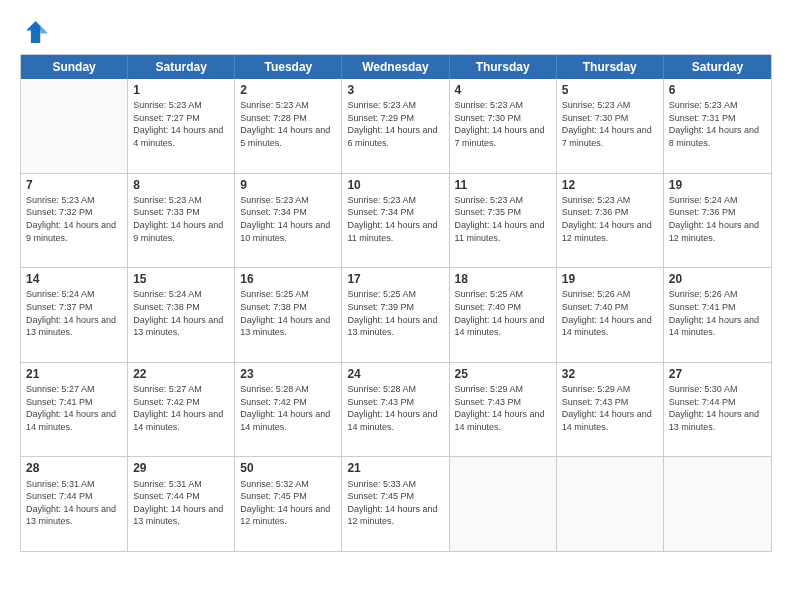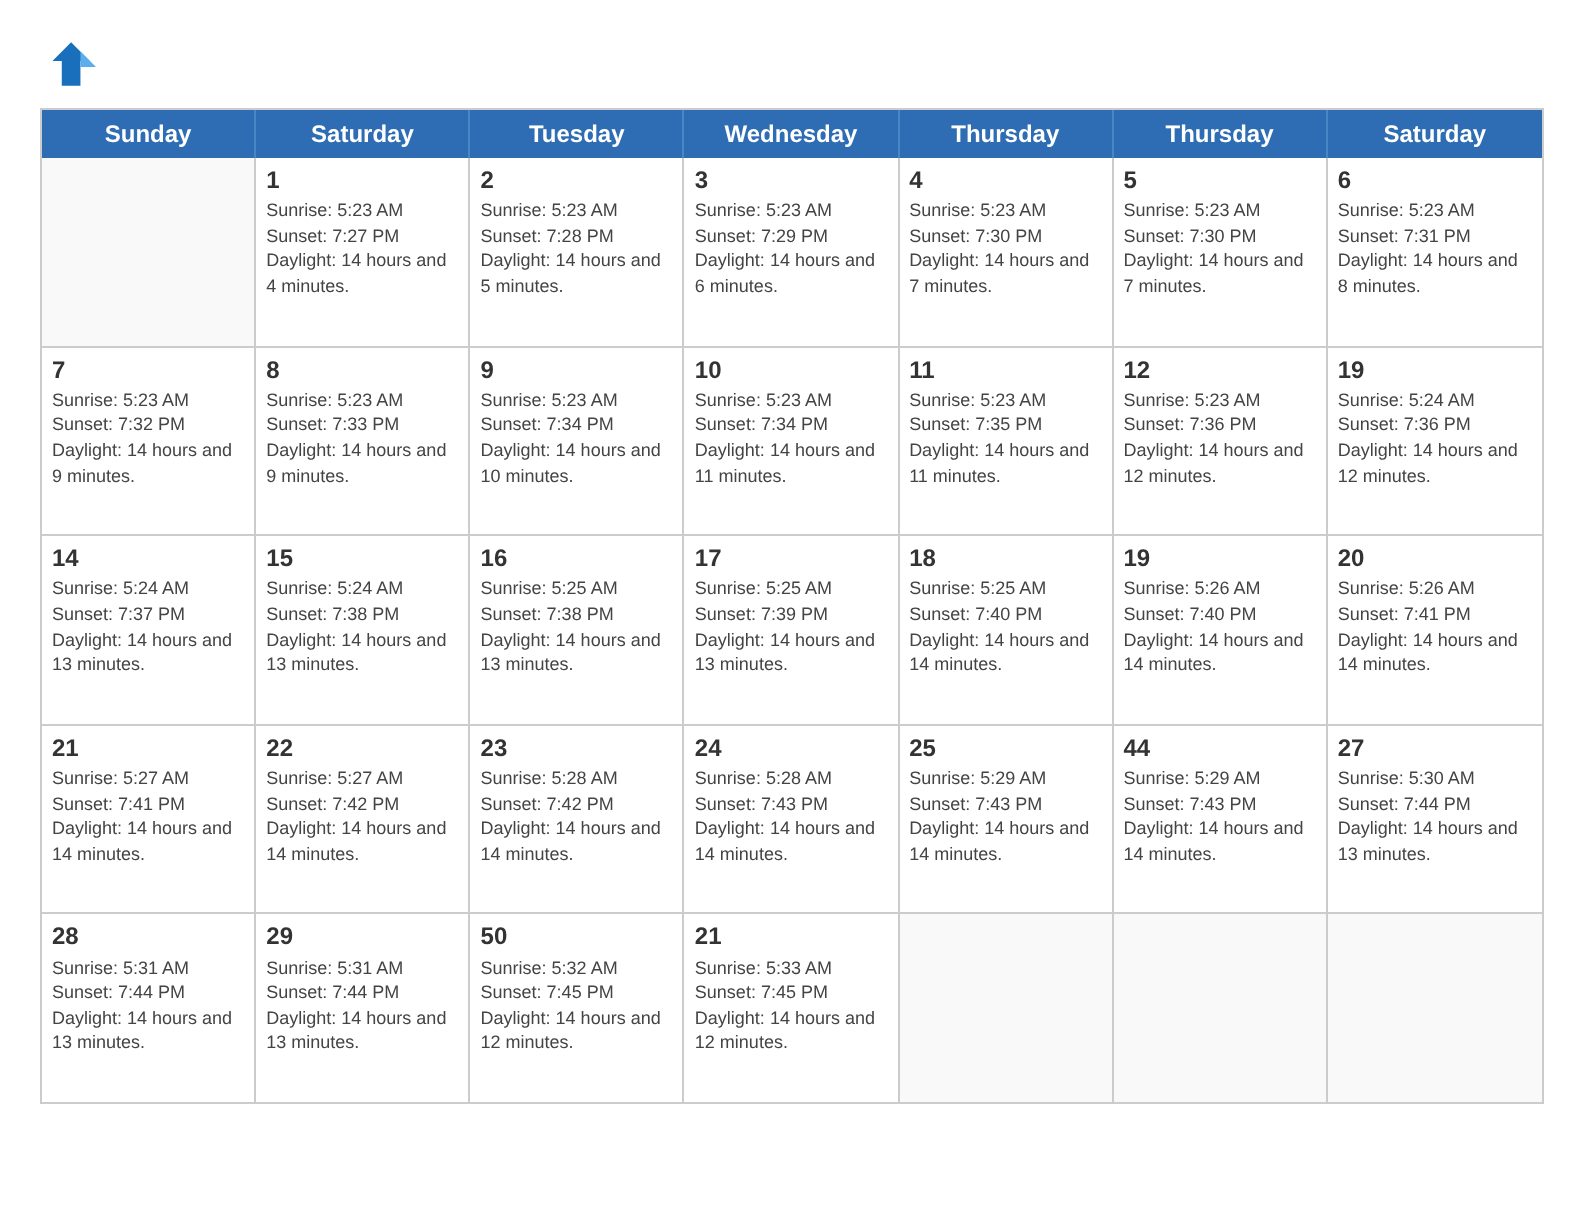--- a/index.html
+++ b/index.html
@@ -246,21 +246,21 @@
           </div>
           <div class="cal-cell">
             <span class="day-num">24</span>
             <div class="cell-info">Sunrise: 5:28 AM<br>Sunset: 7:43 PM<br>Daylight: 14 hours and 14 minutes.</div>
           </div>
           <div class="cal-cell">
             <span class="day-num">25</span>
             <div class="cell-info">Sunrise: 5:29 AM<br>Sunset: 7:43 PM<br>Daylight: 14 hours and 14 minutes.</div>
           </div>
           <div class="cal-cell">
-            <span class="day-num">44</span>
+            <span class="day-num">32</span>
             <div class="cell-info">Sunrise: 5:29 AM<br>Sunset: 7:43 PM<br>Daylight: 14 hours and 14 minutes.</div>
           </div>
           <div class="cal-cell">
             <span class="day-num">27</span>
             <div class="cell-info">Sunrise: 5:30 AM<br>Sunset: 7:44 PM<br>Daylight: 14 hours and 13 minutes.</div>
           </div>
         </div>
         <div class="cal-row">
           <div class="cal-cell">
             <span class="day-num">28</span>

